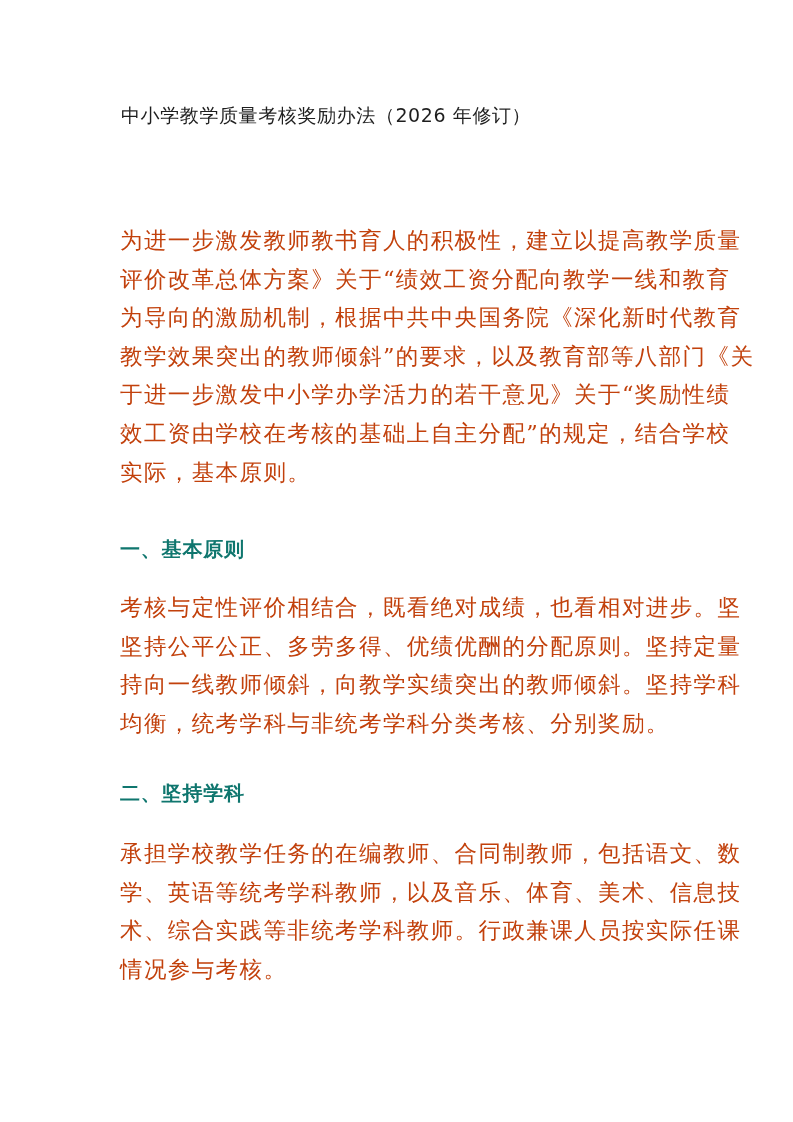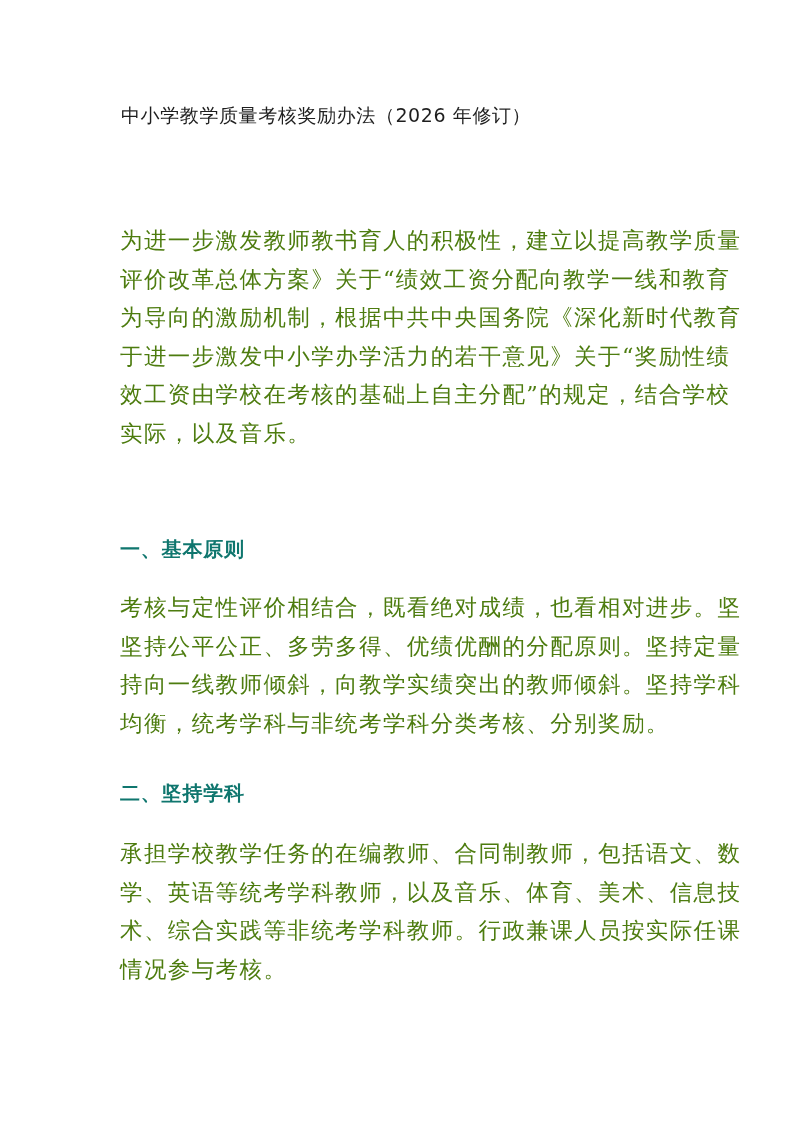--- a/index.html
+++ b/index.html
@@ -34,21 +34,21 @@
       color: #1e1e1e;
     }
     .para {
       position: absolute;
       left: 120px;
       width: 556px;
       font-family: "DejaVu Serif", "Liberation Serif", serif;
       font-size: 22.5px;
       line-height: 38.6px;
       letter-spacing: 1.4px;
-      color: #4d7c0f;
+      color: #c2410c;
       margin: 0;
     }
     .para .line {
       display: block;
       white-space: nowrap;
     }
     .heading {
       position: absolute;
       left: 120px;
       font-family: "DejaVu Sans", "Liberation Sans", sans-serif;
@@ -70,23 +70,24 @@
 <body>
 
 <div class="page">
 
   <div class="title">中小学教学质量考核奖励办法（2026 年修订）</div>
 
   <p class="para" id="p-intro">
     <span class="line">为进一步激发教师教书育人的积极性，建立以提高教学质量</span>
     <span class="line">评价改革总体方案》关于“绩效工资分配向教学一线和教育</span>
     <span class="line">为导向的激励机制，根据中共中央国务院《深化新时代教育</span>
+    <span class="line">教学效果突出的教师倾斜”的要求，以及教育部等八部门《关</span>
     <span class="line">于进一步激发中小学办学活力的若干意见》关于“奖励性绩</span>
     <span class="line">效工资由学校在考核的基础上自主分配”的规定，结合学校</span>
-    <span class="line">实际，以及音乐。</span>
+    <span class="line">实际，基本原则。</span>
   </p>
 
   <h2 class="heading" id="h-1">一、基本原则</h2>
 
   <p class="para" id="p-1">
     <span class="line">考核与定性评价相结合，既看绝对成绩，也看相对进步。坚</span>
     <span class="line">坚持公平公正、多劳多得、优绩优酬的分配原则。坚持定量</span>
     <span class="line">持向一线教师倾斜，向教学实绩突出的教师倾斜。坚持学科</span>
     <span class="line">均衡，统考学科与非统考学科分类考核、分别奖励。</span>
   </p>

